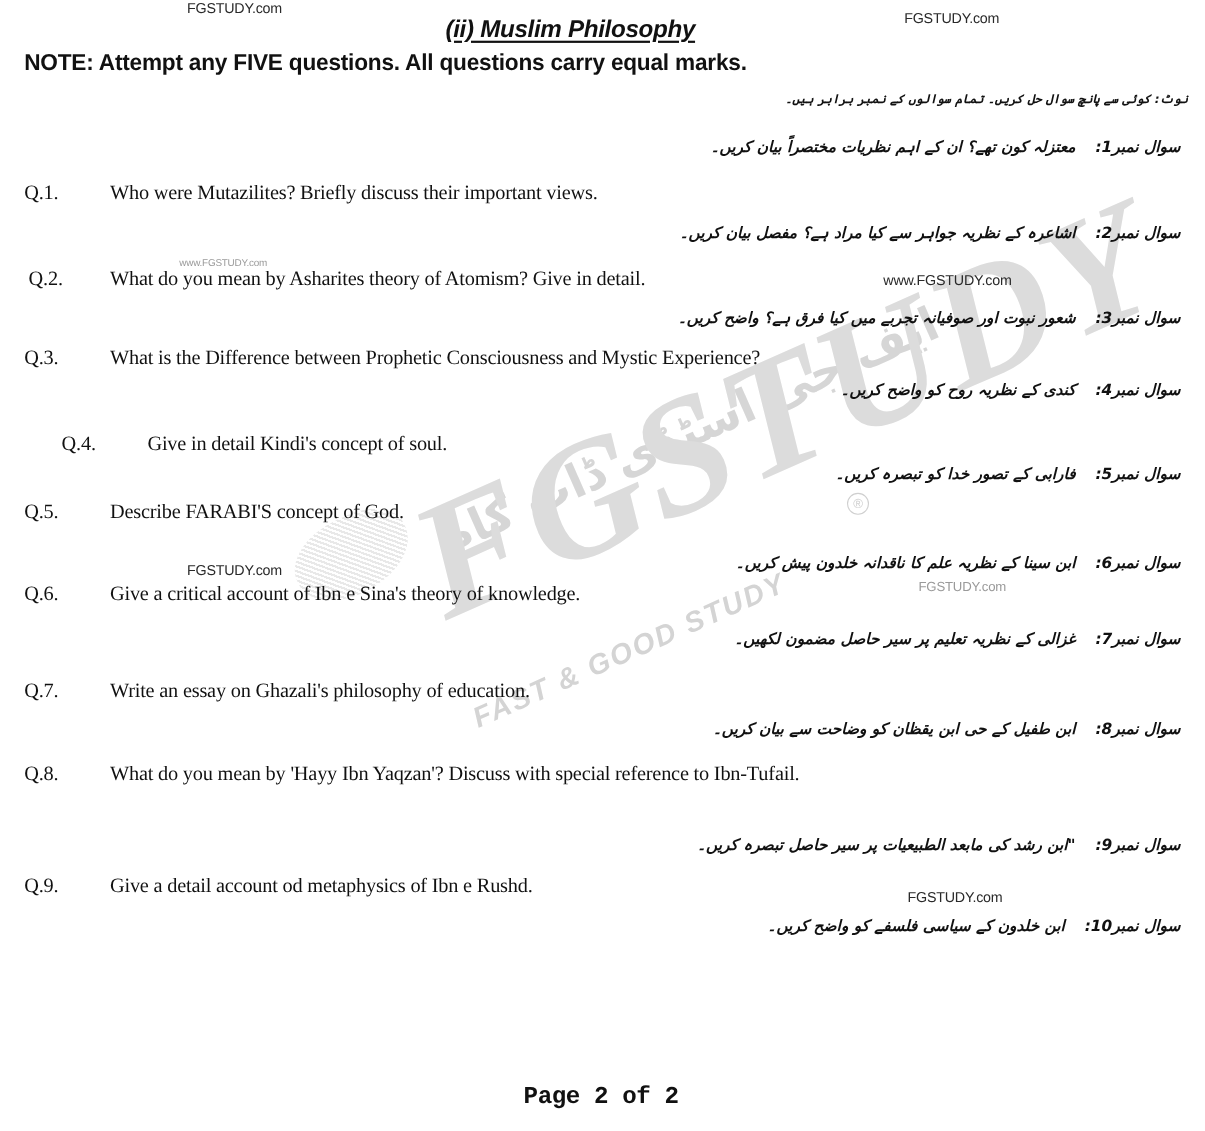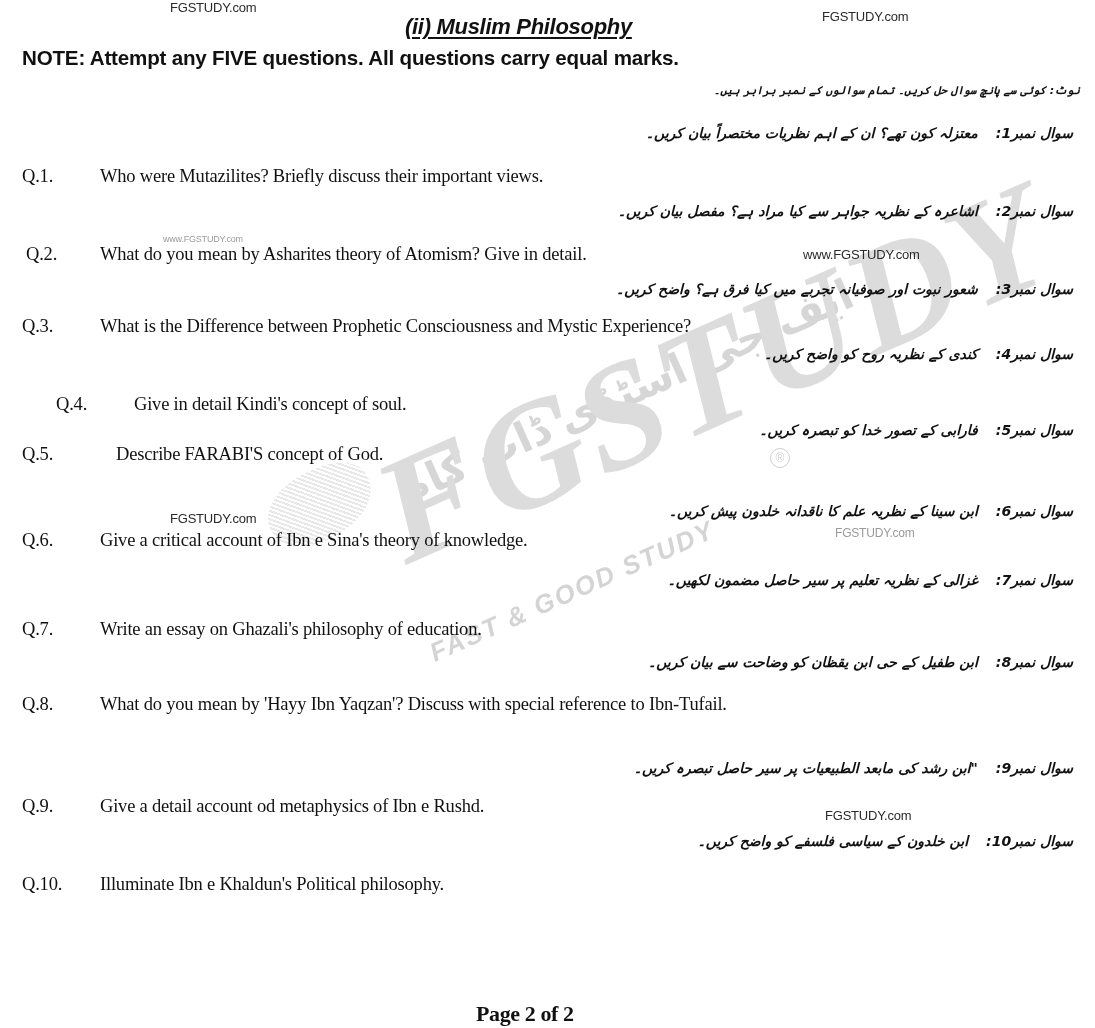--- a/index.html
+++ b/index.html
@@ -171,25 +171,24 @@
     }
     .q-text {
       width: 880px;
       line-height: 24px;
     }
 
     .footer {
       position: absolute;
       left: 476px;
       top: 985px;
-      font-family: Liberation Serif, serif;
+      font-family: Liberation Mono, monospace;
       font-size: 22px;
       font-weight: bold;
       letter-spacing: -0.4px;
-      margin-top: 16px;
     }
   </style>
 </head>
 <body>
 
 <div class="page">
 
   <div class="wm wm-blob"></div>
   <div class="wm wm-urdu">ایف جی اسٹڈی ڈاٹ کام</div>
   <div class="wm wm-main">FGSTUDY</div>
@@ -241,21 +240,21 @@
   </div>
   <div class="q-row" style="top:392px;margin-left:34px;">
     <span class="q-num">Q.4.</span>
     <span class="q-text">Give in detail Kindi's concept of soul.</span>
   </div>
 
   <div class="urdu-row" style="top:422px;">
     <span class="u-label">سوال نمبر5:</span>
     <span>فارابی کے تصور خدا کو تبصرہ کریں۔</span>
   </div>
-  <div class="q-row" style="top:442px;gap:16px;">
+  <div class="q-row" style="top:454px;">
     <span class="q-num">Q.5.</span>
     <span class="q-text">Describe FARABI'S concept of God.</span>
   </div>
 
   <div class="urdu-row" style="top:503px;">
     <span class="u-label">سوال نمبر6:</span>
     <span>ابن سینا کے نظریہ علم کا ناقدانہ خلدون پیش کریں۔</span>
   </div>
   <div class="q-row" style="top:528px;">
     <span class="q-num">Q.6.</span>
@@ -286,19 +285,15 @@
   </div>
   <div class="q-row" style="top:794px;">
     <span class="q-num">Q.9.</span>
     <span class="q-text">Give a detail account od metaphysics of Ibn e Rushd.</span>
   </div>
 
   <div class="urdu-row" style="top:833px;">
     <span class="u-label">سوال نمبر10:</span>
     <span>ابن خلدون کے سیاسی فلسفے کو واضح کریں۔</span>
   </div>
-  <div class="q-row" style="top:872px;">
-    <span class="q-num">Q.10.</span>
-    <span class="q-text">Illuminate Ibn e Khaldun's Political philosophy.</span>
-  </div>
 
   <div class="footer">Page 2 of 2</div>
 </div>
 
 </body></html>

